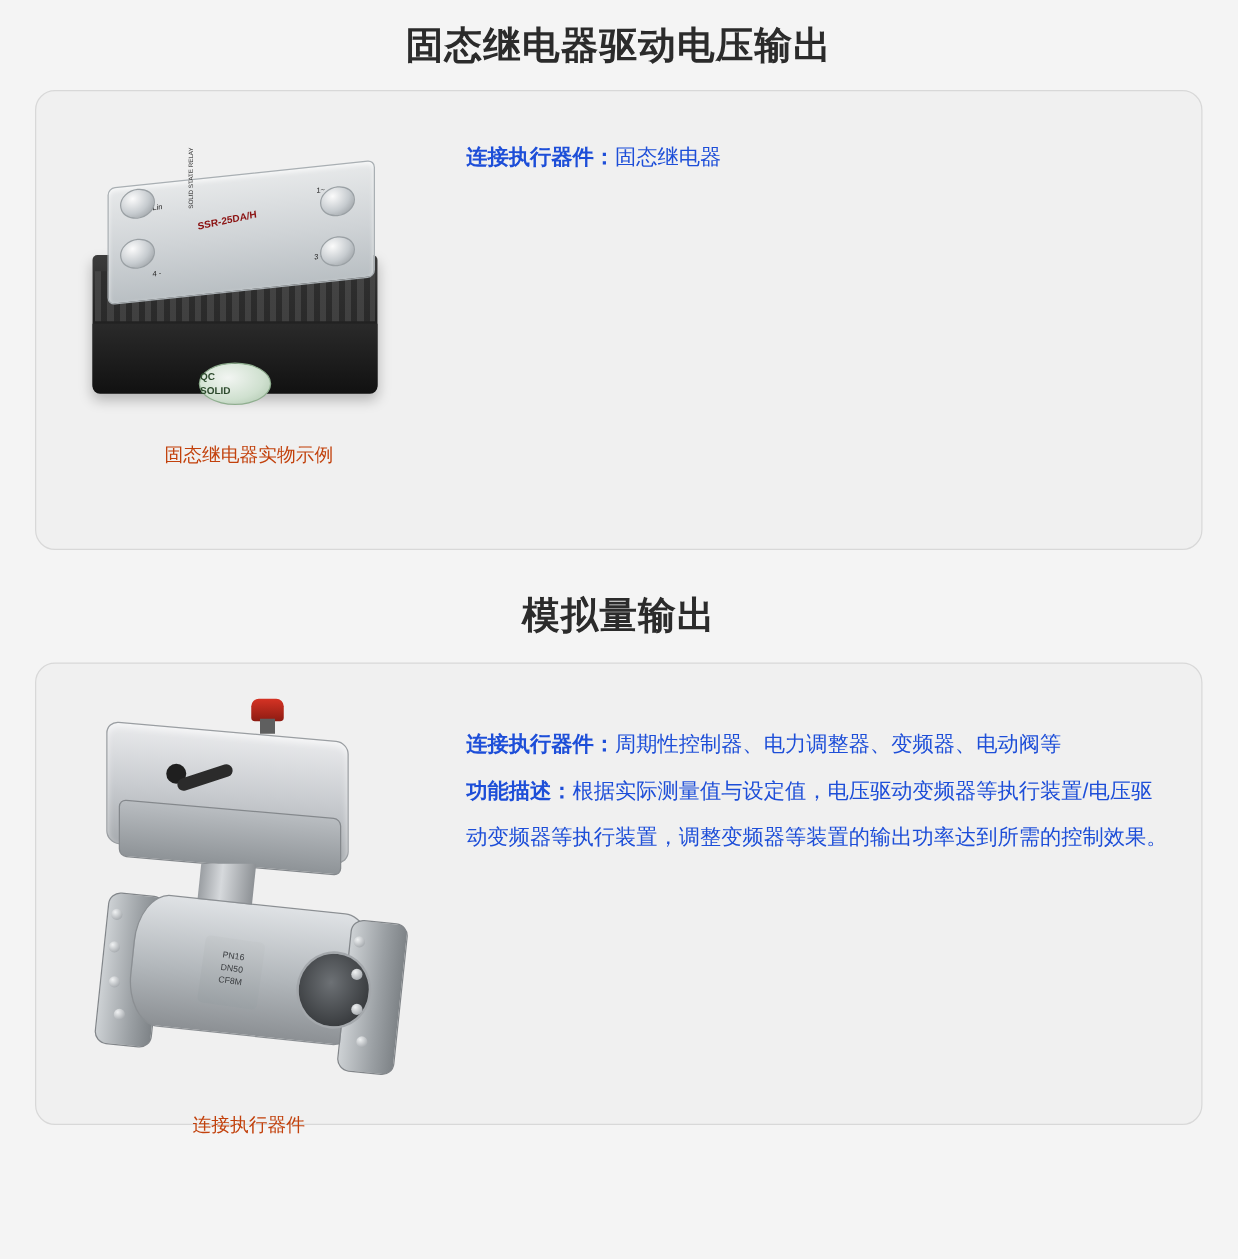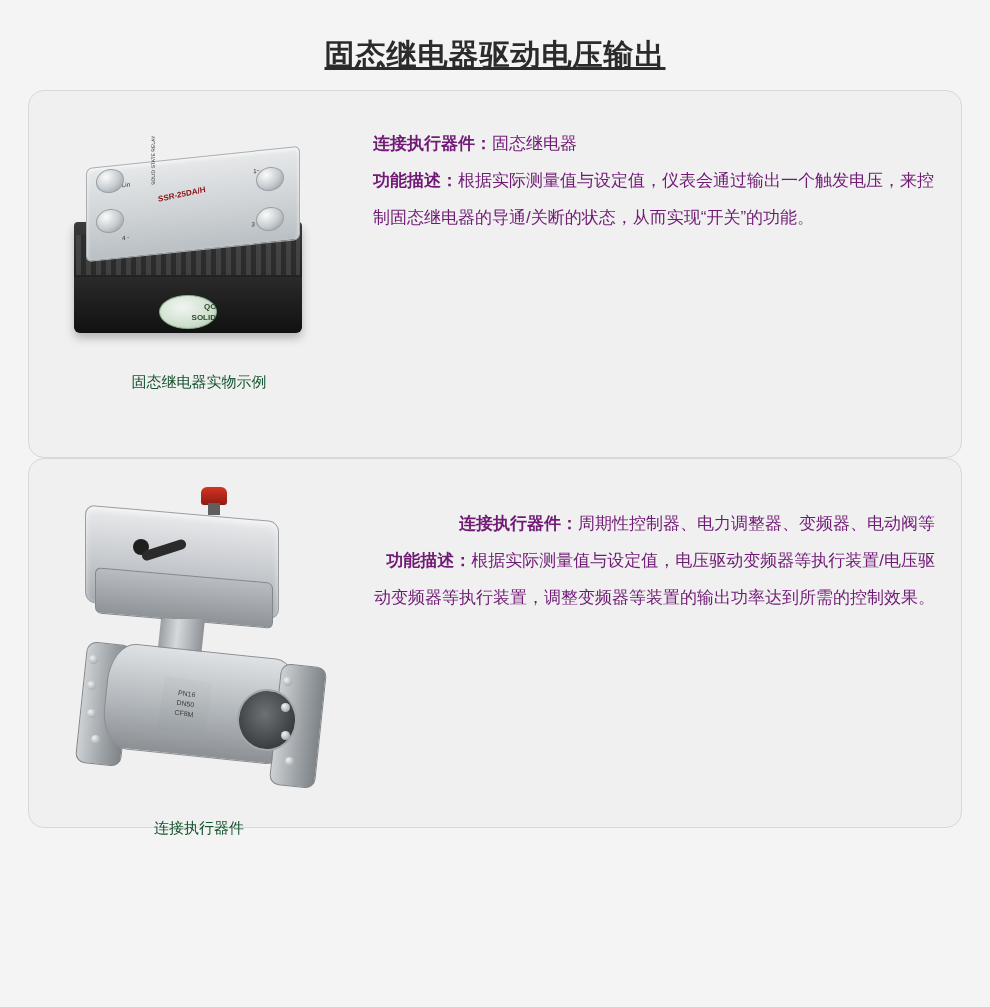--- a/index.html
+++ b/index.html
@@ -23,21 +23,21 @@
 
   
   .section-title {
     text-align: center;
     font-size: 30px;
     font-weight: bold;
     color: #2b2b2b;
     letter-spacing: 1px;
     line-height: 1;
   }
-  #title-1 { padding-top: 40px; padding-bottom: 20px; text-decoration: underline; }
+  #title-1 { padding-top: 22px; padding-bottom: 20px; }
   #title-2 { padding-top: 38px; padding-bottom: 22px; }
 
   
   .card {
     margin: 0 28px;
     background: #f0f0f0;
     border: 1px solid #d8d8d8;
     border-radius: 16px;
     box-sizing: border-box;
     display: flex;
@@ -48,35 +48,35 @@
 
   .media {
     width: 340px;
     flex: 0 0 340px;
     display: flex;
     flex-direction: column;
     align-items: center;
   }
   .media-caption {
     font-size: 15px;
-    color: #14532d;
+    color: #c2410c;
     margin-top: 6px;
     text-align: center;
   }
 
   .specs {
     flex: 1 1 auto;
     padding: 34px 26px 0 4px;
   }
-  #card-2 .specs { padding-top: 46px; text-align: right; }
+  #card-2 .specs { padding-top: 46px; }
 
   .spec-row {
     font-size: 17px;
     line-height: 37px;
-    color: #701a75;
+    color: #1d4ed8;
   }
   .spec-label {
     font-weight: bold;
   }
   .spec-value {
     font-weight: normal;
   }
 
   
   .ssr-wrap {
@@ -159,30 +159,30 @@
     border: 1px solid #9aa0a4;
     transform: skewY(-6deg);
   }
   .s1 { left: 32px;  top: 52px; }
   .s2 { left: 32px;  top: 92px; }
   .s3 { left: 192px; top: 50px; }
   .s4 { left: 192px; top: 90px; }
   .ssr-qc {
     position: absolute;
     left: 95px;
-    top: 178px;
+    top: 191px;
     width: 58px;
     height: 34px;
     border-radius: 50%;
     background: radial-gradient(ellipse at 40% 35%, #f2f5f2 0%, #cfe0cf 60%, #a9c3a9 100%);
     border: 1px solid #8fae8f;
     color: #2d4a2d;
     font-size: 8px;
     font-weight: bold;
-    text-align: right;
+    text-align: left;
     line-height: 11px;
     padding-top: 5px;
     box-sizing: border-box;
   }
 
   
   .valve-wrap {
     position: relative;
     width: 300px;
     height: 330px;
@@ -325,26 +325,24 @@
           <span>SOLID</span>
         </div>
       </div>
       <div class="media-caption">固态继电器实物示例</div>
     </div>
 
     <div class="specs">
       <div class="spec-row">
         <span class="spec-label">连接执行器件：</span><span class="spec-value">固态继电器</span>
       </div>
-      <div class="spec-row">
-        <span class="spec-label">功能描述：</span><span class="spec-value">根据实际测量值与设定值，仪表会通过输出一个触发电压，来控制固态继电器的导通/关断的状态，从而实现“开关”的功能。</span>
-      </div>
     </div>
   </div>
 
+  <div class="section-title" id="title-2">模拟量输出</div>
 
   <div class="card" id="card-2">
 
     <div class="media">
       <div class="valve-wrap">
         <div class="v-knob"></div>
         <div class="v-knob-stem"></div>
         <div class="v-actuator"></div>
         <div class="v-actuator2"></div>
         <div class="v-handle-k"></div>

